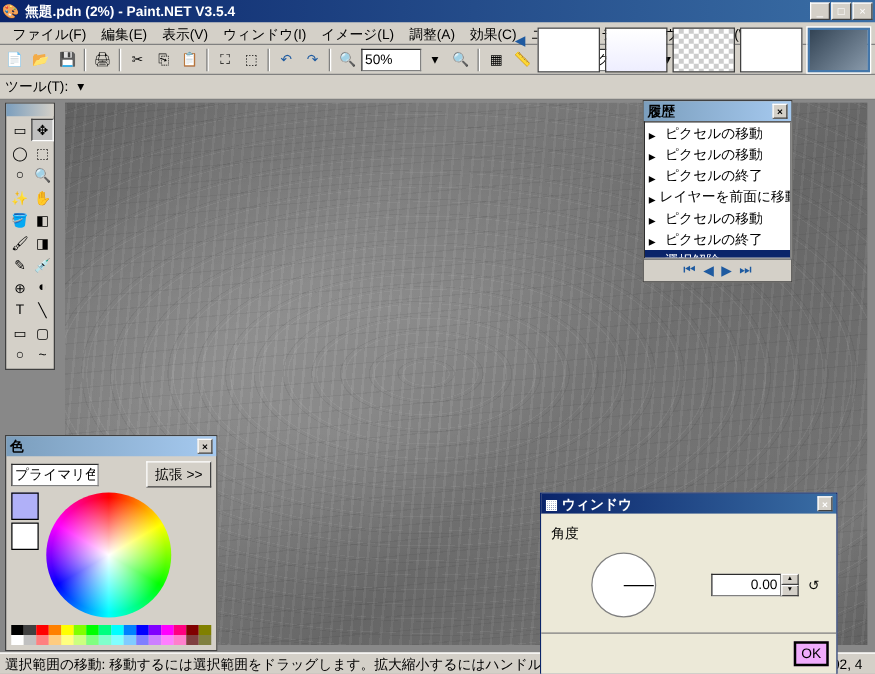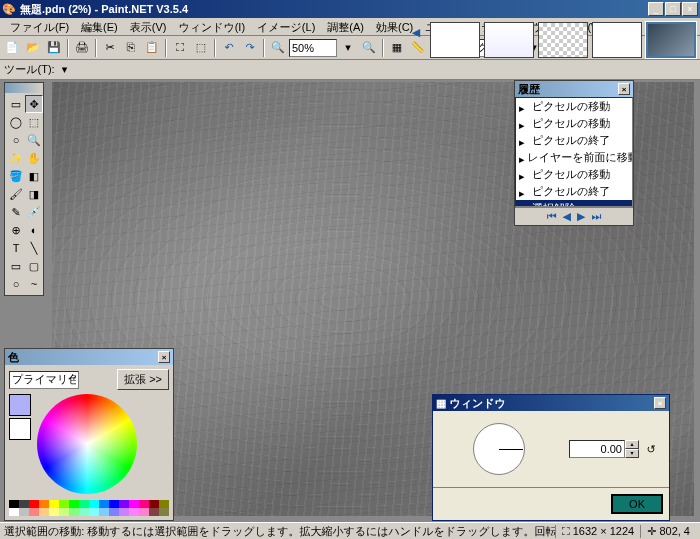--- a/index.html
+++ b/index.html
@@ -58,21 +58,21 @@
 .emboss .phdr{background:linear-gradient(90deg,#0a246a,#3a6ea5);color:#fff}
 .embossbody{padding:8px;background:#ece9d8}
 .anglelabel{margin-bottom:4px}
 .anglectl{display:flex;align-items:center;justify-content:space-between;gap:12px}
 .anglecircle{width:52px;height:52px;border-radius:50%;background:#fff;border:1px solid #808080;position:relative;margin:4px auto}
 .anglecircle::after{content:"";position:absolute;top:50%;left:50%;width:24px;height:1px;background:#000;transform-origin:left}
 .spininput{width:56px;height:18px;border:1px inset #808080;background:#fff;text-align:right;padding:0 2px}
 .spinbtns{display:flex;flex-direction:column}
 .spinbtns div{width:14px;height:9px;border:1px solid #fff;border-right-color:#404040;border-bottom-color:#404040;background:#d4d0c8;font-size:6px;text-align:center;line-height:7px}
 .dlgbtns{display:flex;justify-content:flex-end;gap:6px;padding:6px;border-top:1px solid #808080;background:#ece9d8}
-.dlgbtn{padding:2px 16px;border:1px solid #fff;border-right-color:#404040;border-bottom-color:#404040;background:#0f766e}
+.dlgbtn{padding:2px 4px;border:1px solid #fff;border-right-color:#404040;border-bottom-color:#404040;background:#f0abfc}
 .dlgbtn.default{border:2px solid #000}
 .statusbar{position:absolute;bottom:0;left:0;right:0;height:17px;background:#d4d0c8;border-top:1px solid #fff;display:flex;align-items:center;padding:0 4px;font-size:10px}
 .statusbar .statmain{flex:1;overflow:hidden;white-space:nowrap}
 .statusbar .statcell{border-left:1px solid #808080;padding:0 6px}
 </style>
 </head>
 <body>
 
 <div class="titlebar">
   <span class="icon">🎨</span>
@@ -275,20 +275,21 @@
   </div>
 
   <div class="panel emboss">
     <div class="phdr">
       <span style="margin-right:3px">▦</span>
       <span>ウィンドウ</span>
       <span class="spacer"></span>
       <div class="px">×</div>
     </div>
     <div class="embossbody">
+      <div class="anglelabel">角度</div>
       <div class="anglectl">
         <div style="flex:1;display:flex;justify-content:center">
           <div class="anglecircle"></div>
         </div>
         <div style="display:flex;align-items:center">
           <input class="spininput" value="0.00" style="">
           <div class="spinbtns">
             <div>▴</div>
             <div>▾</div>
           </div>

